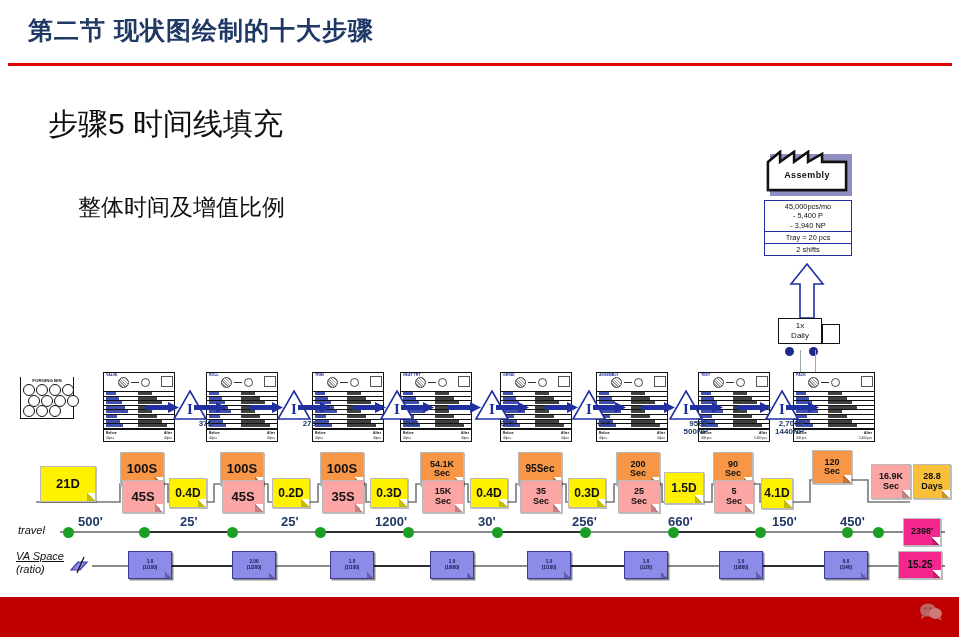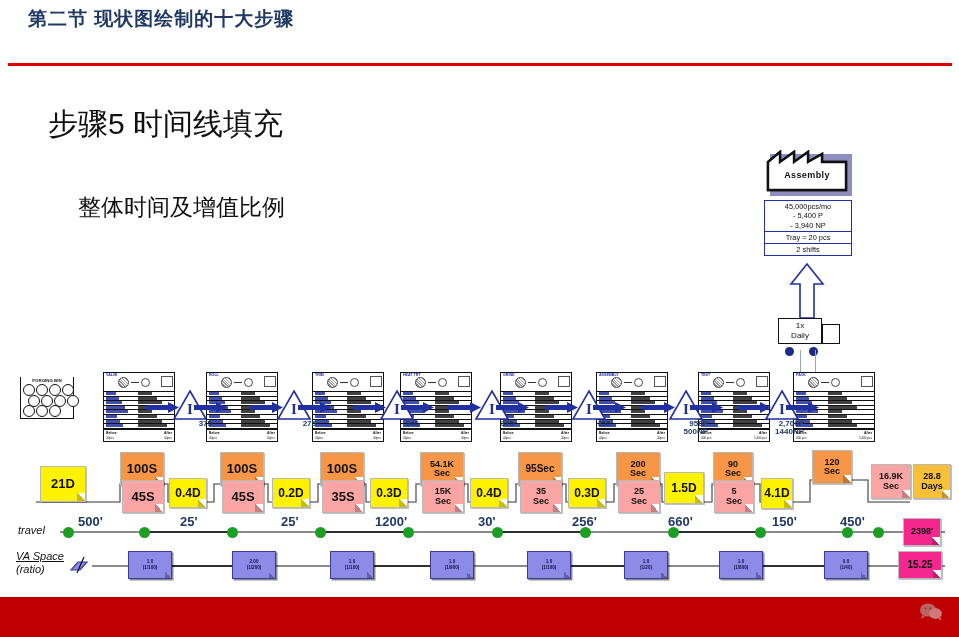--- a/index.html
+++ b/index.html
@@ -8,22 +8,22 @@
     width: 959px; height: 637px;
     background: #ffffff;
     font-family: "Liberation Sans", "DejaVu Sans", sans-serif;
     overflow: hidden;
     position: relative;
   }
   .slide { position:relative; width:959px; height:637px; background:#fff; }
 
   
   .hdr-title {
-    position:absolute; left:28px; top:6px;
-    font-size:19px; font-weight:bold; color:#1F3864;
+    position:absolute; left:28px; top:14px;
+    font-size:25px; font-weight:bold; color:#1F3864;
     letter-spacing:1px; white-space:nowrap;
   }
   .hdr-rule {
     position:absolute; left:8px; top:63px; width:944px; height:3px;
     background:#E00000;
   }
 
   
   .step-title {
     position:absolute; left:48px; top:104px;
@@ -697,21 +697,21 @@
       </svg>
     </div>
 
   <svg class="ladder" viewBox="0 0 959 80">
     <polyline points="36,62 60,62 60,62 120,62 120,44 168,44 168,62 214,62 214,44 268,44 268,62 318,62
                       318,44 366,44 366,62 416,62 416,44 468,44 468,62 516,62 516,44 566,44 566,62 614,62
                       614,44 662,44 662,62 712,62 712,44 760,44 760,62 810,62 810,40 868,40 868,62 910,62" fill="none" stroke="#777" stroke-width="1.6"></polyline>
   </svg>
 
   <div id="notes">
-      <div class="note yellow" style="left: 40px; top: 466px; width: 46px; height: 36px; font-size: 13px;">
+      <div class="note yellow" style="left: 40px; top: 466px; width: 56px; height: 36px; font-size: 13px;">
         <span class="t">21D</span>
         <span class="fold"></span>
       </div>
       <div class="note orange" style="left: 120px; top: 452px; width: 44px; height: 34px; font-size: 13px;">
         <span class="t">100S</span>
         <span class="fold"></span>
       </div>
       <div class="note green" style="left: 122px; top: 480px; width: 42px; height: 33px; font-size: 13px;">
         <span class="t">45S</span>
         <span class="fold"></span>

